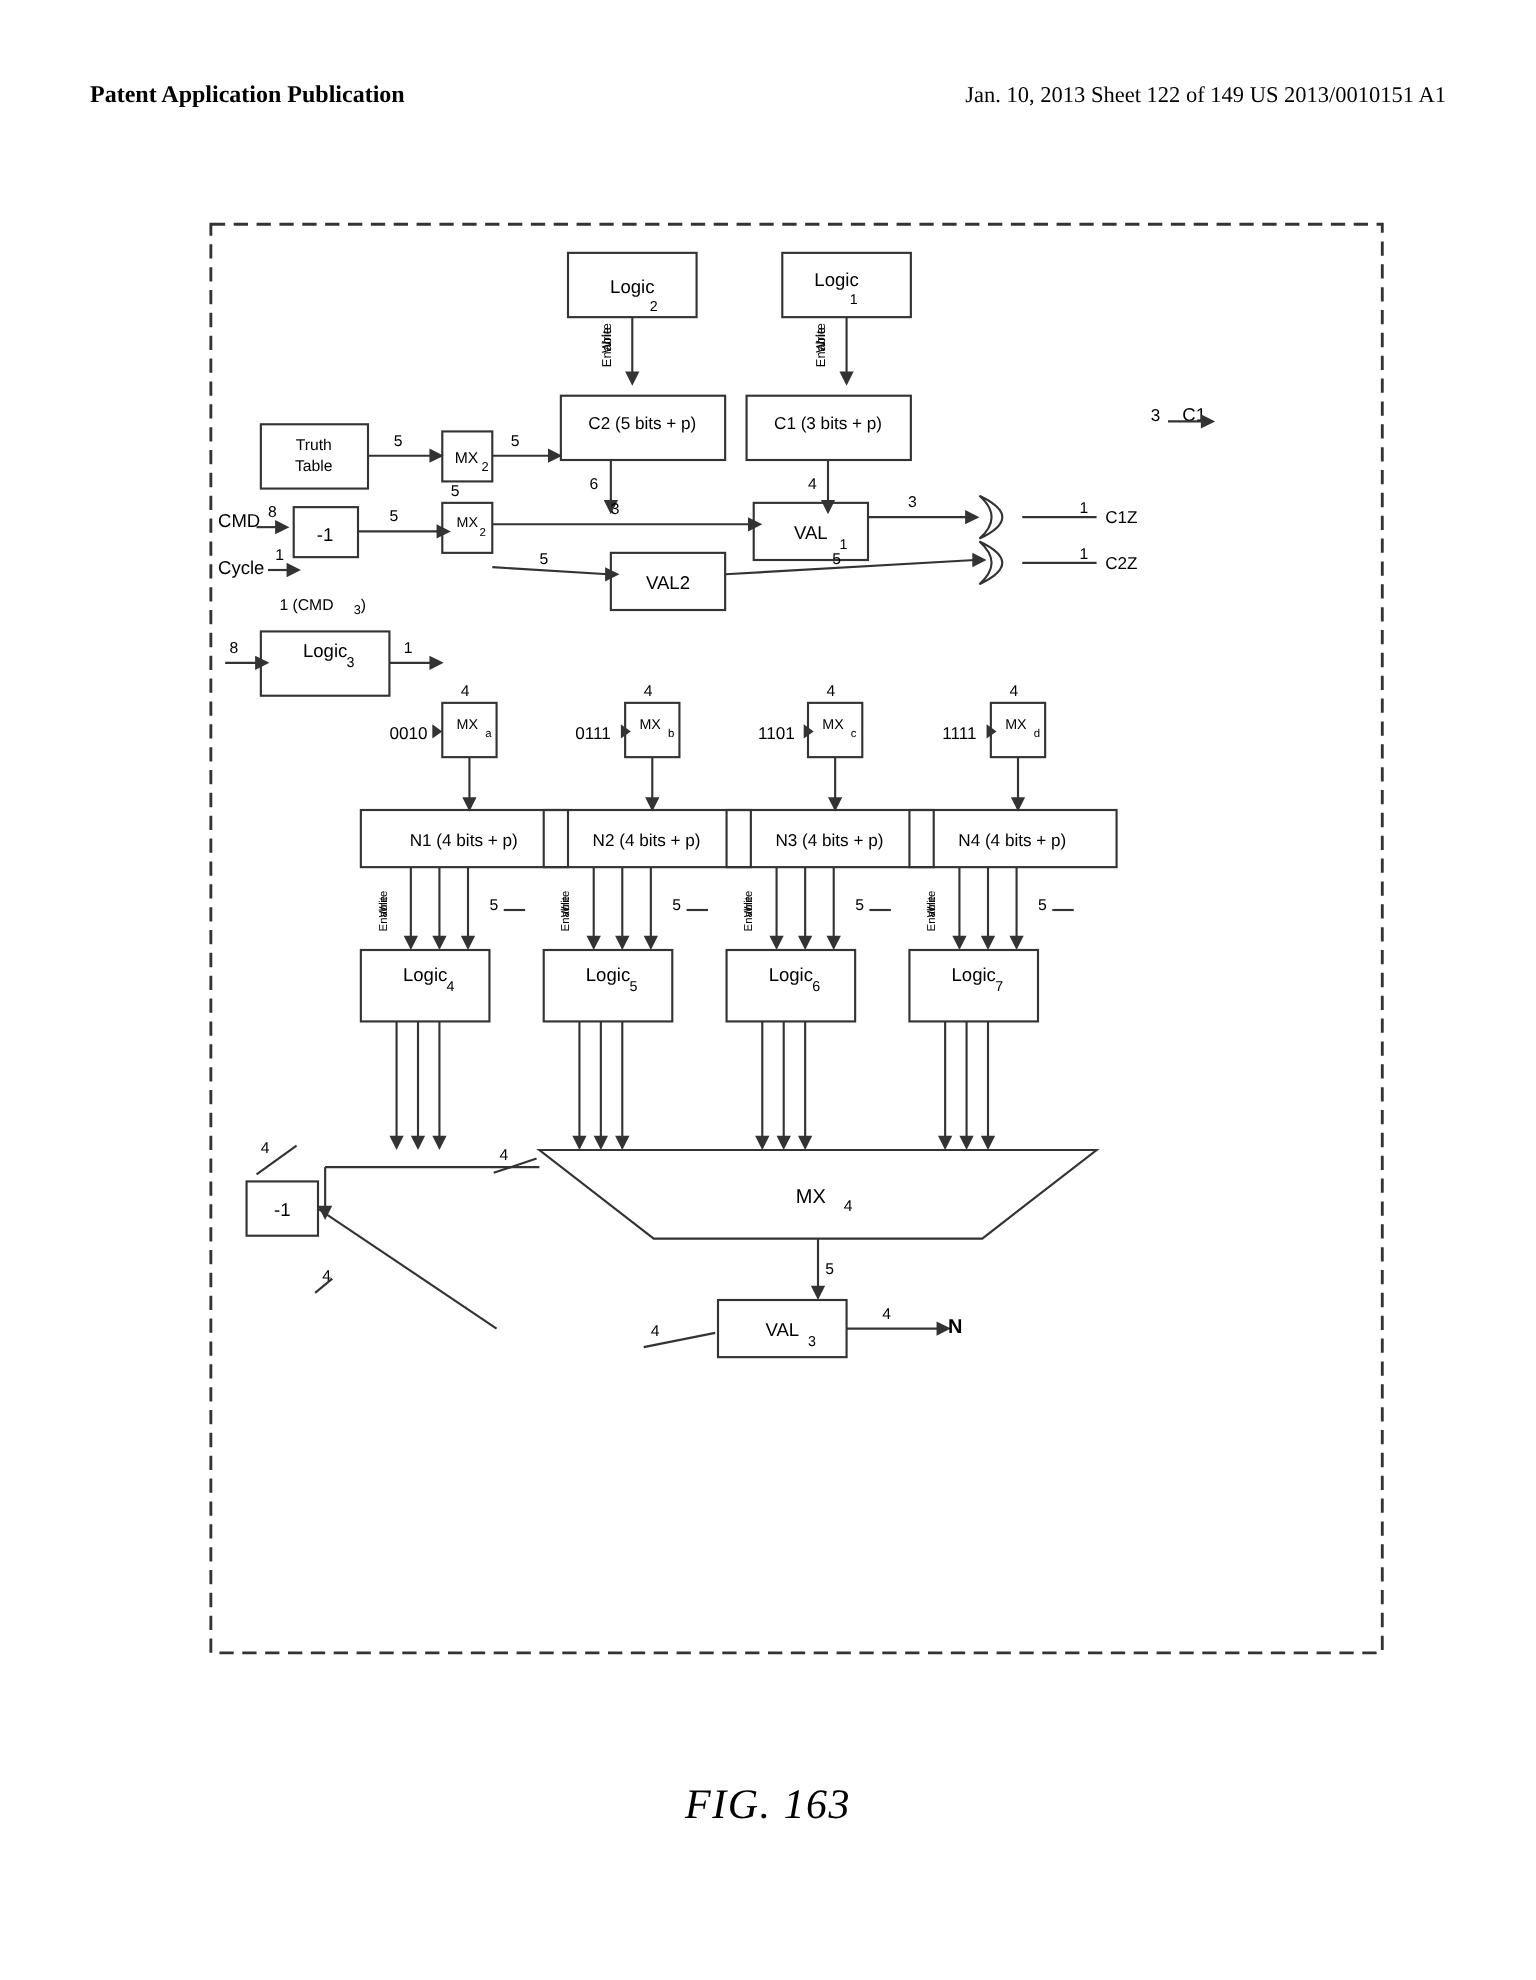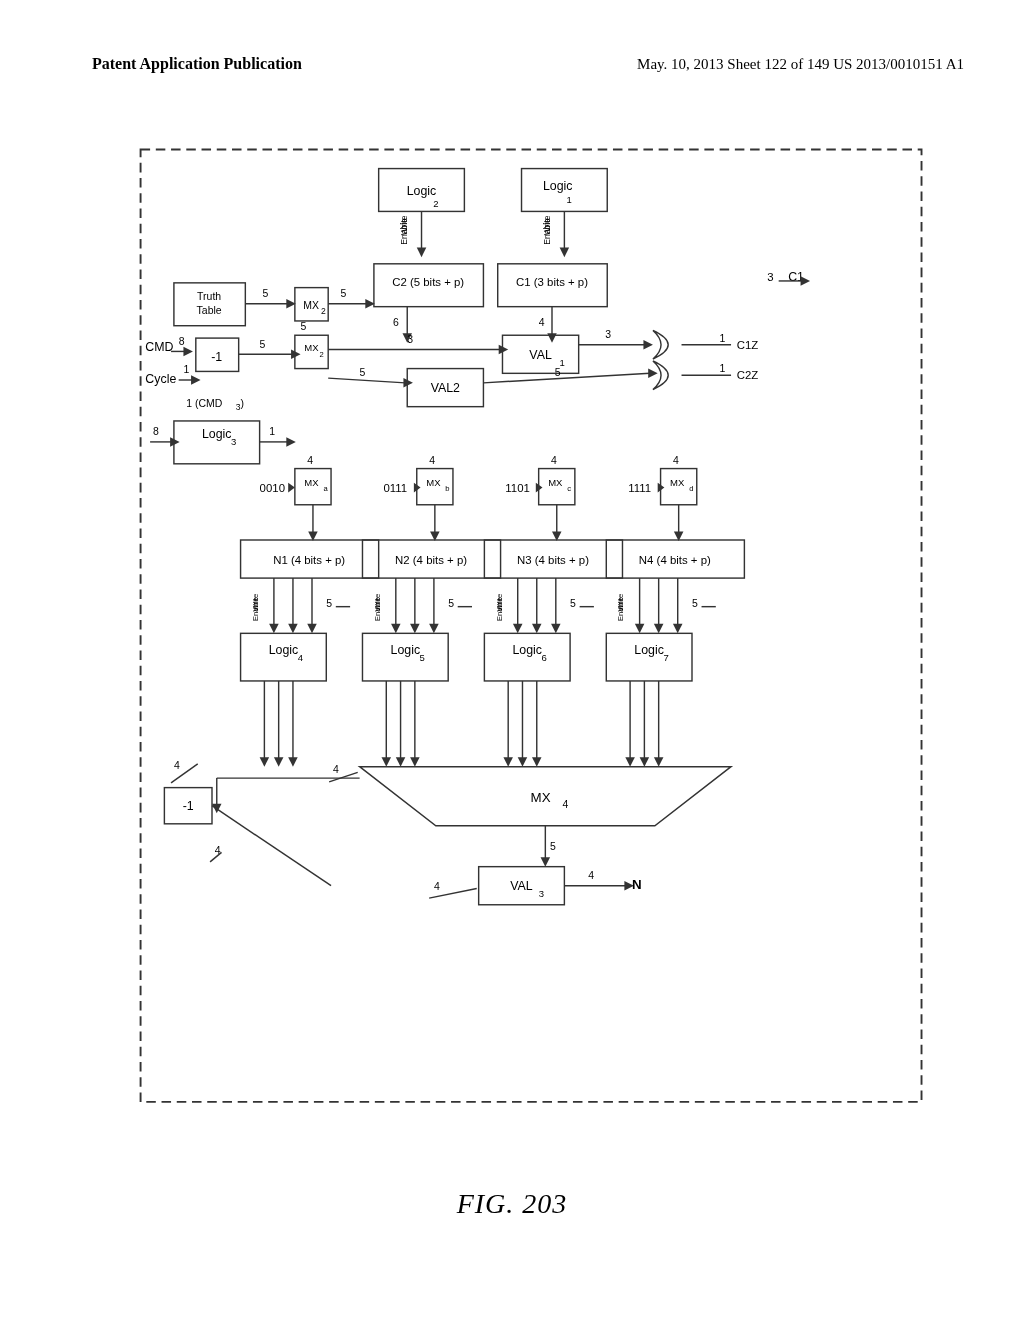--- a/index.html
+++ b/index.html
@@ -17,21 +17,20 @@
       left: 60px;
       right: 60px;
       display: flex;
       justify-content: space-between;
       align-items: baseline;
       font-size: 15px;
     }
     .header-left {
       font-weight: bold;
       font-size: 16px;
-      margin-left: 32px;
     }
     .header-right {
       font-size: 15px;
     }
     .diagram-container {
       position: absolute;
       top: 140px;
       left: 60px;
       right: 60px;
       bottom: 180px;
@@ -56,21 +55,21 @@
       font-size: 28px;
       font-style: italic;
       letter-spacing: 1px;
     }
   </style>
 </head>
 <body>
 
 <div class="header">
   <span class="header-left">Patent Application Publication</span>
-  <span class="header-right">May. 10, 2013   Sheet 122 of 149   US 2013/0010151 A1</span>
+  <span class="header-right">Jan. 10, 2013   Sheet 122 of 149   US 2013/0010151 A1</span>
 </div>
 
 <div class="diagram-container">
   <div class="diagram-outer">
     <svg class="main-diagram" viewBox="0 0 900 1050" xmlns="http://www.w3.org/2000/svg">
 
       <rect x="60" y="10" width="820" height="1000" fill="none" stroke="#333" stroke-width="2" stroke-dasharray="10,6"></rect>
 
       <rect x="310" y="30" width="90" height="45" fill="none" stroke="#333" stroke-width="1.5"></rect>
       <text x="355" y="58" font-size="13" text-anchor="middle" font-family="Arial">Logic</text>
@@ -382,13 +381,13 @@
       <line x1="133" y1="758" x2="145" y2="748" stroke="#333" stroke-width="1.5"></line>
 
       <line x1="290" y1="670" x2="140" y2="670" stroke="#333" stroke-width="1.5"></line>
       <line x1="140" y1="670" x2="140" y2="699" stroke="#333" stroke-width="1.5"></line>
       <polygon points="135,697 140,707 145,697" fill="#333"></polygon>
 
     </svg>
   </div>
 </div>
 
-<div class="fig-caption">FIG. 203</div>
+<div class="fig-caption">FIG. 163</div>
 
 </body></html>

